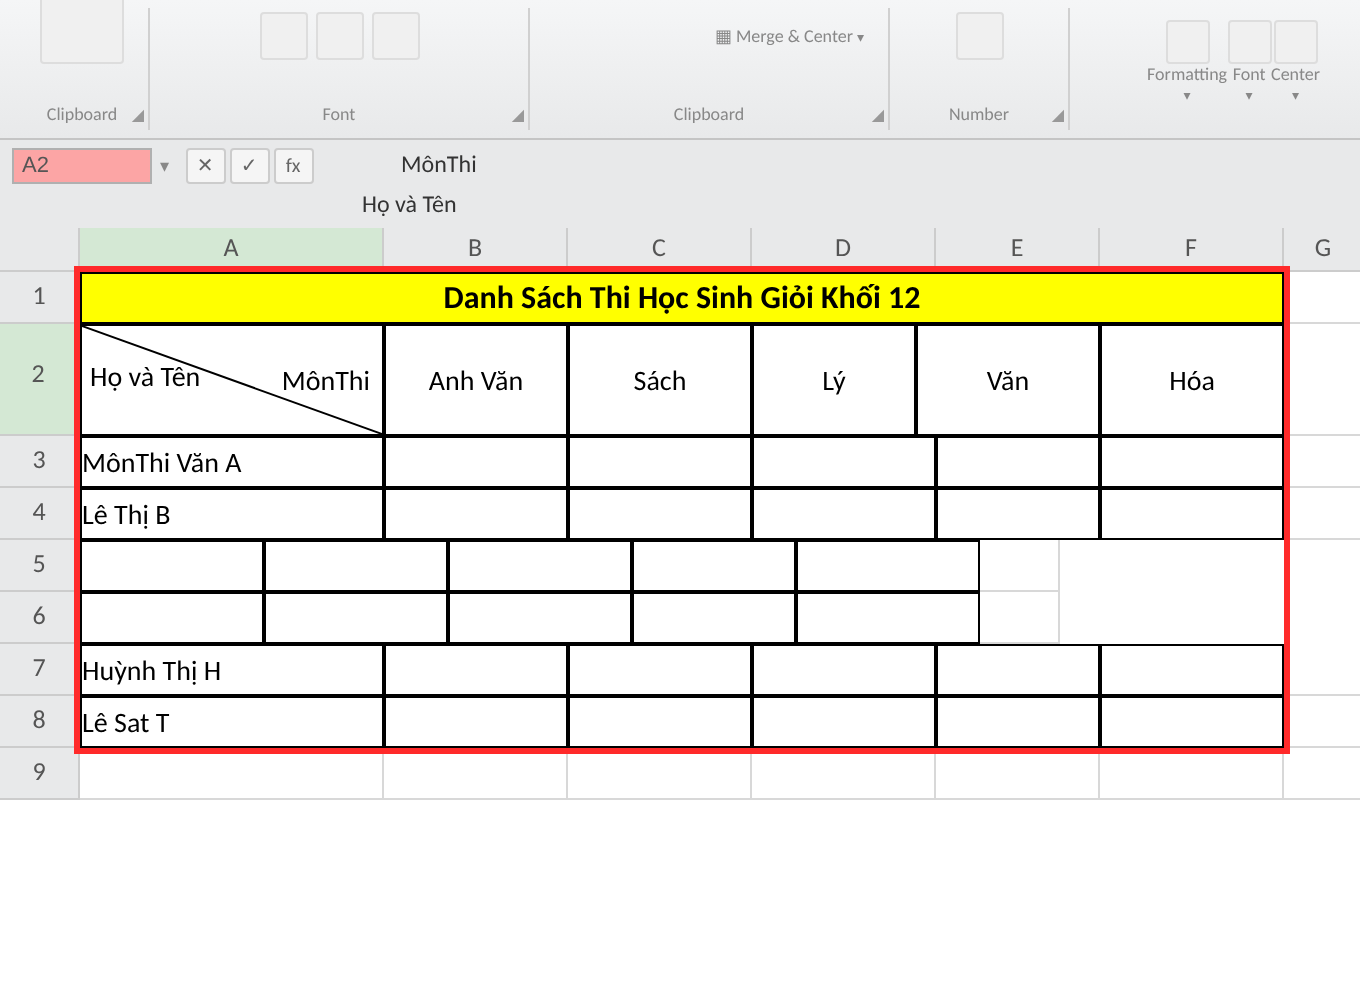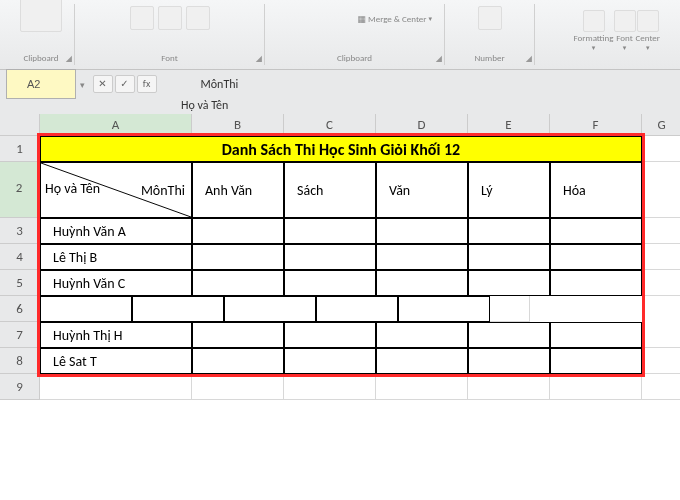--- a/index.html
+++ b/index.html
@@ -37,25 +37,25 @@
     .formula-bar {
       height: 44px;
       display: flex;
       padding: 4px 6px;
       background: #e8e9ea;
       gap: 4px;
       flex-direction: column;
     }
     .fb-row { display: flex; gap: 4px; align-items: center; height: 20px; }
     .namebox {
-      width: 70px; height: 30px;
+      width: 70px; height: 18px;
       border: 1px solid #b0b0b0;
-      background: #fef9c3;
+      background: #fca5a5;
       font-size: 11px;
-      padding: 1px 20px;
+      padding: 1px 4px;
       color: #555;
     }
     .fb-btns { display: flex; gap: 2px; margin-left: 4px; }
     .fb-btn { width: 20px; height: 18px; border: 1px solid #ccc; background: #f5f5f5; font-size: 10px; color: #666; text-align: center; line-height: 16px; border-radius: 2px; }
     .formula-text { margin-left: 160px; font-size: 12px; color: #333; }
     
     .sheet {
       position: relative;
       background: #fff;
       display: flex;
@@ -89,21 +89,21 @@
       color: #555;
       line-height: 26px;
     }
     .rowh.active { background: #d4e8d4; border-right: 2px solid #2a7a2a; }
     
     .grid-area { flex: 1; }
     .cell-row { display: flex; height: 26px; }
     .cell {
       border-right: 1px solid #d8d8d8;
       border-bottom: 1px solid #d8d8d8;
-      padding: 2px 12px;
+      padding: 2px 0;
       font-size: 14px;
       color: #000;
       line-height: 22px;
       white-space: nowrap;
       overflow: visible;
     }
     .cell.active { border: 2px solid #2a7a2a; }
     
     .col-A { width: 152px; }
     .col-B { width: 92px; }
@@ -120,21 +120,21 @@
     }
     
     .title-cell {
       background: #ffff00;
       font-weight: bold;
       text-align: center;
       font-size: 16px;
       border: 1px solid #000 !important;
     }
     .tbl-border { border: 1px solid #000 !important; }
-    .hdr { font-size: 14px; }
+    .hdr { font-size: 14px; text-align: center; }
     
     .diag-cell {
       position: relative;
       padding: 0;
       height: 56px !important;
     }
     .diag-cell svg { position: absolute; top: 0; left: 0; width: 100%; height: 100%; }
     .diag-top { position: absolute; top: 2px; right: 6px; font-size: 14px; }
     .diag-bot { position: absolute; bottom: 2px; left: 4px; font-size: 14px; }
     
@@ -247,46 +247,45 @@
     <div class="cell-row row-2" style="height:56px">
       <div class="cell col-A diag-cell tbl-border active">
         <svg viewBox="0 0 152 56" preserveAspectRatio="none">
             <line x1="0" y1="0" x2="152" y2="56" stroke="#000" stroke-width="1"></line>
           </svg>
         <span class="diag-top">MônThi</span>
         <span class="diag-bot">Họ và Tên</span>
       </div>
       <div class="cell col-B hdr tbl-border">Anh Văn</div>
       <div class="cell col-C hdr tbl-border">Sách</div>
+      <div class="cell col-E hdr tbl-border">Lý</div>
       <div class="cell col-D hdr tbl-border">Văn</div>
-      <div class="cell col-E hdr tbl-border">Lý</div>
       <div class="cell col-F hdr tbl-border">Hóa</div>
       <div class="cell col-G" style="height:56px"></div>
     </div>
 
     <div class="cell-row">
-      <div class="cell col-A tbl-border">Huỳnh Văn A</div>
+      <div class="cell col-A tbl-border">MônThi Văn A</div>
       <div class="cell col-B tbl-border"></div>
       <div class="cell col-C tbl-border"></div>
       <div class="cell col-D tbl-border"></div>
       <div class="cell col-E tbl-border"></div>
       <div class="cell col-F tbl-border"></div>
       <div class="cell col-G"></div>
     </div>
     <div class="cell-row">
       <div class="cell col-A tbl-border">Lê Thị B</div>
       <div class="cell col-B tbl-border"></div>
       <div class="cell col-C tbl-border"></div>
       <div class="cell col-D tbl-border"></div>
       <div class="cell col-E tbl-border"></div>
       <div class="cell col-F tbl-border"></div>
       <div class="cell col-G"></div>
     </div>
     <div class="cell-row">
-      <div class="cell col-A tbl-border">Huỳnh Văn C</div>
       <div class="cell col-B tbl-border"></div>
       <div class="cell col-C tbl-border"></div>
       <div class="cell col-D tbl-border"></div>
       <div class="cell col-E tbl-border"></div>
       <div class="cell col-F tbl-border"></div>
       <div class="cell col-G"></div>
     </div>
     <div class="cell-row">
       <div class="cell col-B tbl-border"></div>
       <div class="cell col-C tbl-border"></div>

